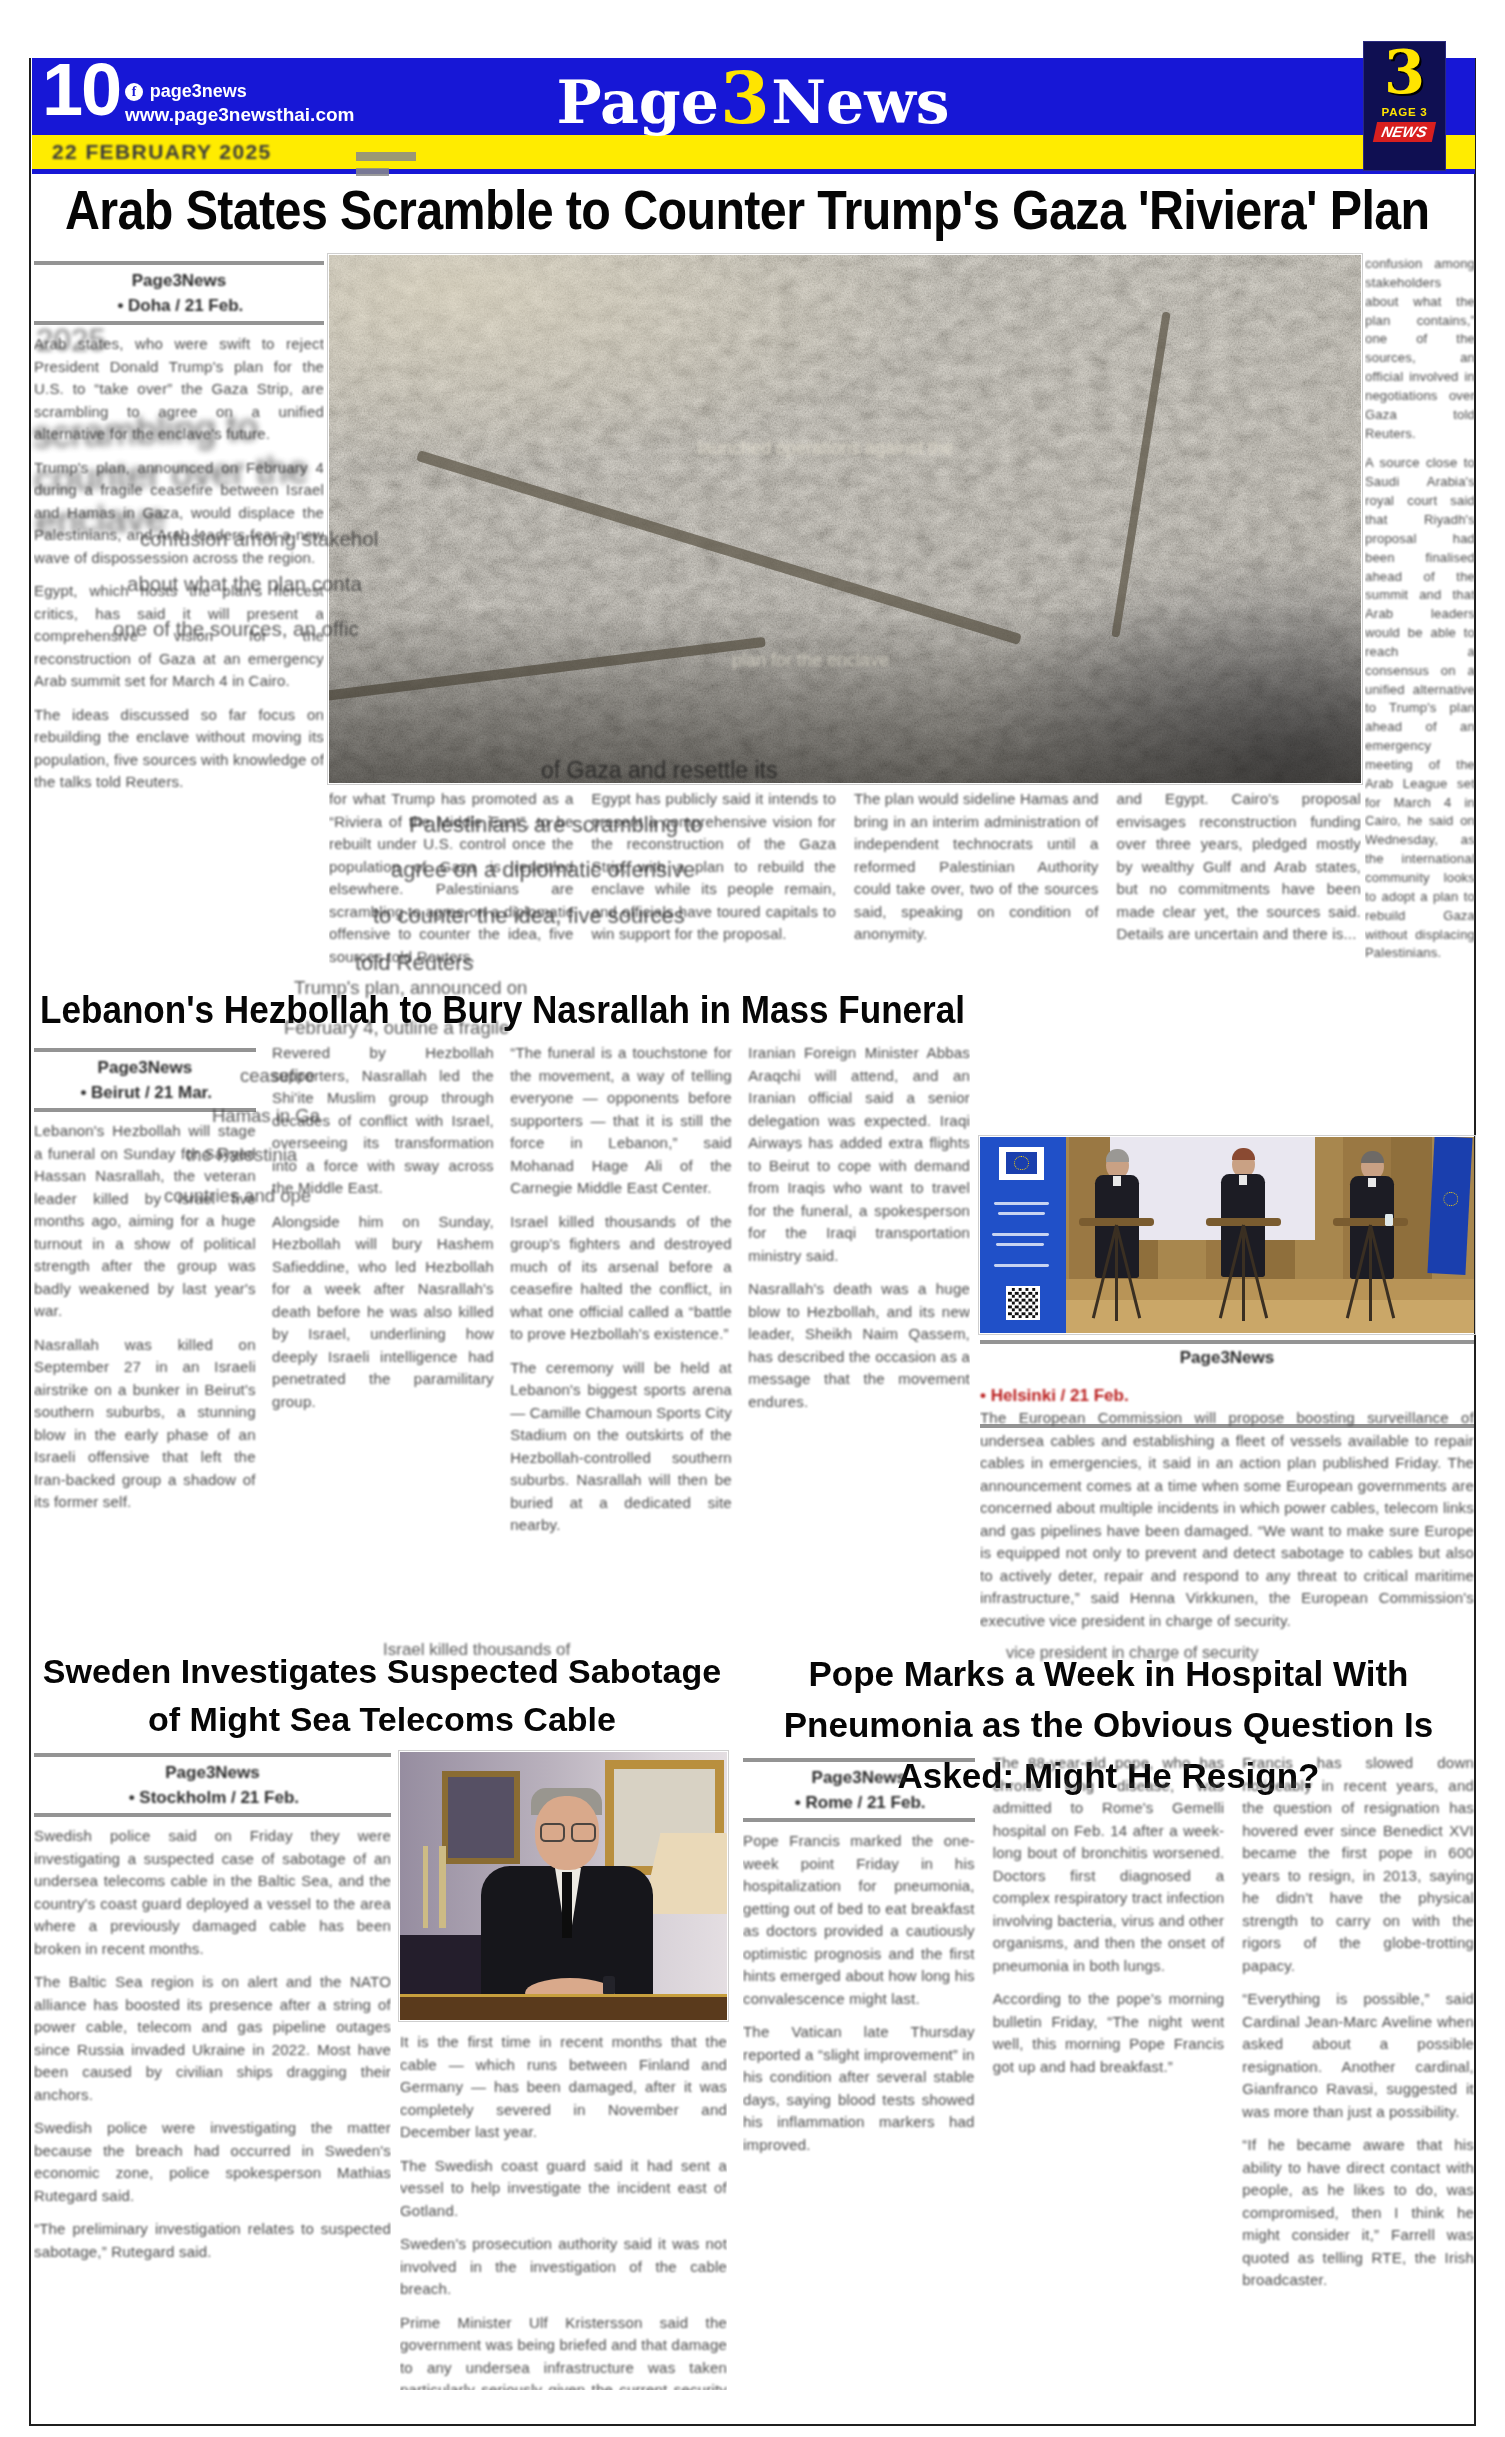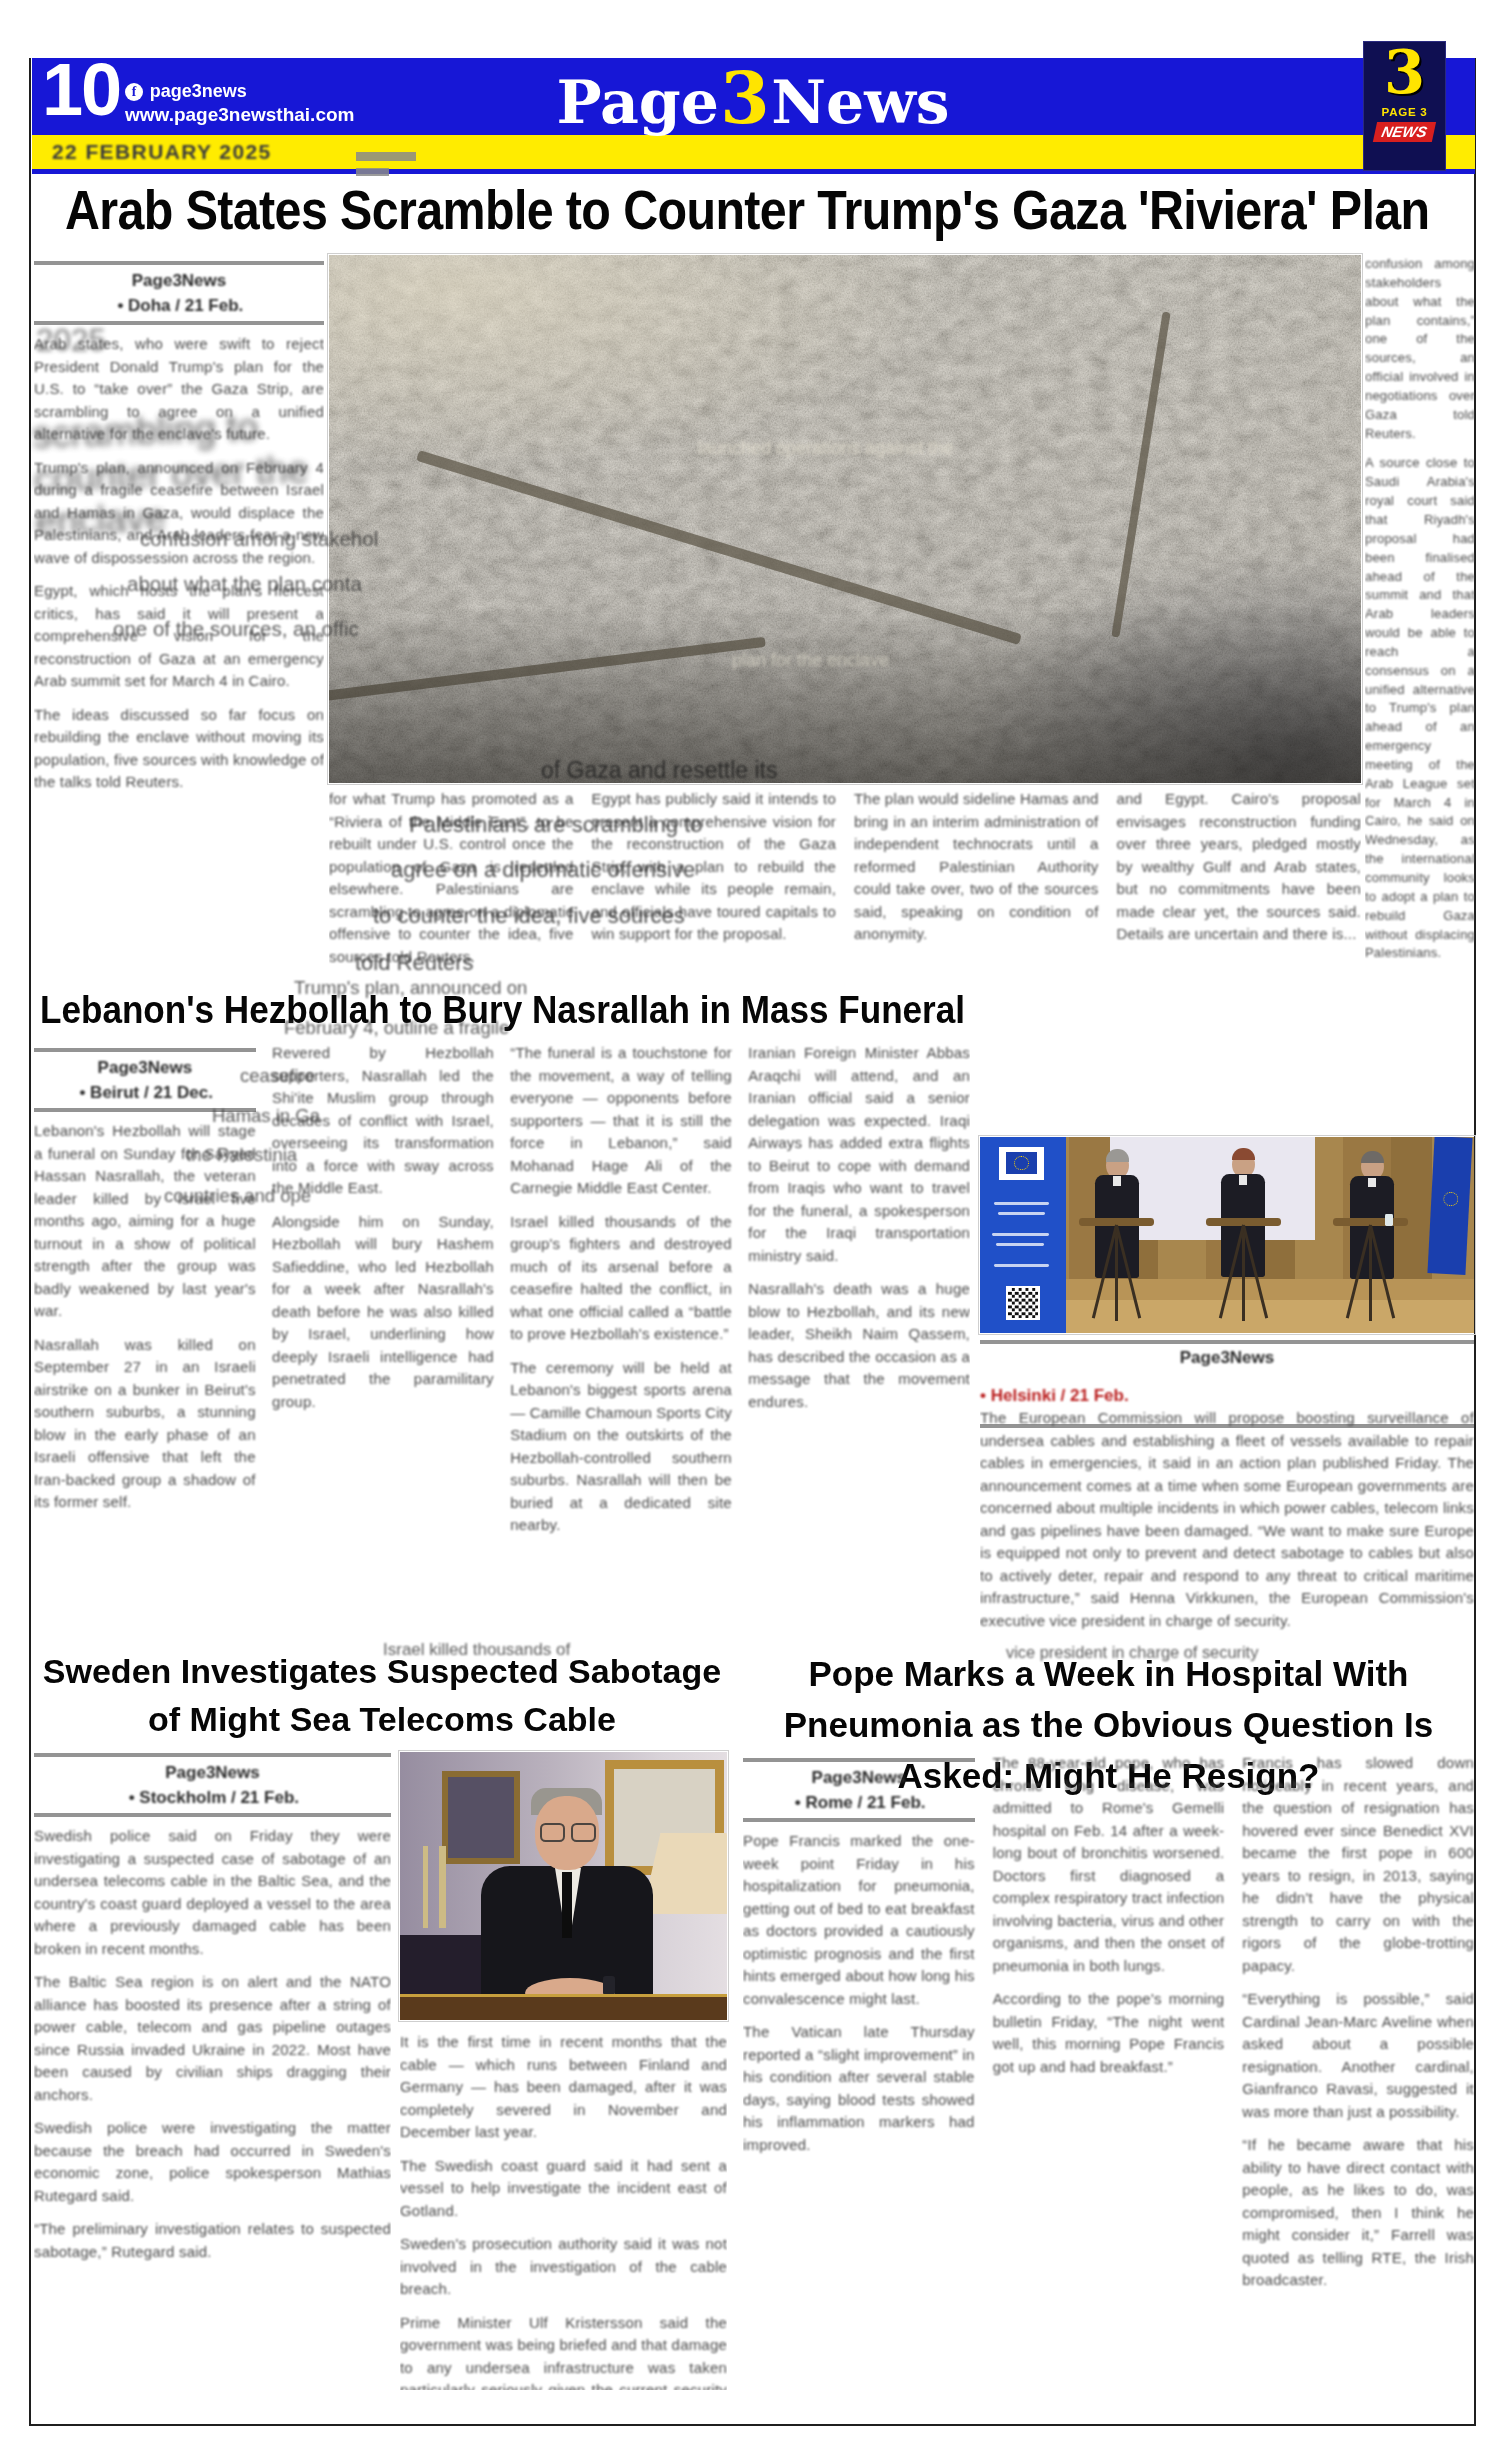--- a/index.html
+++ b/index.html
@@ -232,21 +232,21 @@
         <p>and Egypt. Cairo's proposal envisages reconstruction funding over three years, pledged mostly by wealthy Gulf and Arab states, but no commitments have been made clear yet, the sources said. Details are uncertain and there is...</p>
       </div>
   </div>
 
   <div class="headline" id="a2-head">Lebanon's Hezbollah to Bury Nasrallah in Mass Funeral</div>
 
   <div class="bodycol" id="a2-body" style="left:34px;top:1042px;width:936px;height:593px;">
     <div class="byl">
       <div class="rule"></div>
       <div class="src">Page3News</div>
-      <div class="dl">• Beirut / 21 Dec.</div>
+      <div class="dl">• Beirut / 21 Mar.</div>
       <div class="rule"></div>
     </div>
     <div>
         <p>Lebanon's Hezbollah will stage a funeral on Sunday for Sayyed Hassan Nasrallah, the veteran leader killed by Israel five months ago, aiming for a huge turnout in a show of political strength after the group was badly weakened by last year's war.</p>
         <p>Nasrallah was killed on September 27 in an Israeli airstrike on a bunker in Beirut's southern suburbs, a stunning blow in the early phase of an Israeli offensive that left the Iran-backed group a shadow of its former self.</p>
         <p>Revered by Hezbollah supporters, Nasrallah led the Shi'ite Muslim group through decades of conflict with Israel, overseeing its transformation into a force with sway across the Middle East.</p>
         <p>Alongside him on Sunday, Hezbollah will bury Hashem Safieddine, who led Hezbollah for a week after Nasrallah's death before he was also killed by Israel, underlining how deeply Israeli intelligence had penetrated the paramilitary group.</p>
         <p>“The funeral is a touchstone for the movement, a way of telling everyone — opponents before supporters — that it is still the force in Lebanon,” said Mohanad Hage Ali of the Carnegie Middle East Center.</p>
         <p>Israel killed thousands of the group's fighters and destroyed much of its arsenal before a ceasefire halted the conflict, in what one official called a “battle to prove Hezbollah's existence.”</p>
         <p>The ceremony will be held at Lebanon's biggest sports arena — Camille Chamoun Sports City Stadium on the outskirts of the Hezbollah-controlled southern suburbs. Nasrallah will then be buried at a dedicated site nearby.</p>

